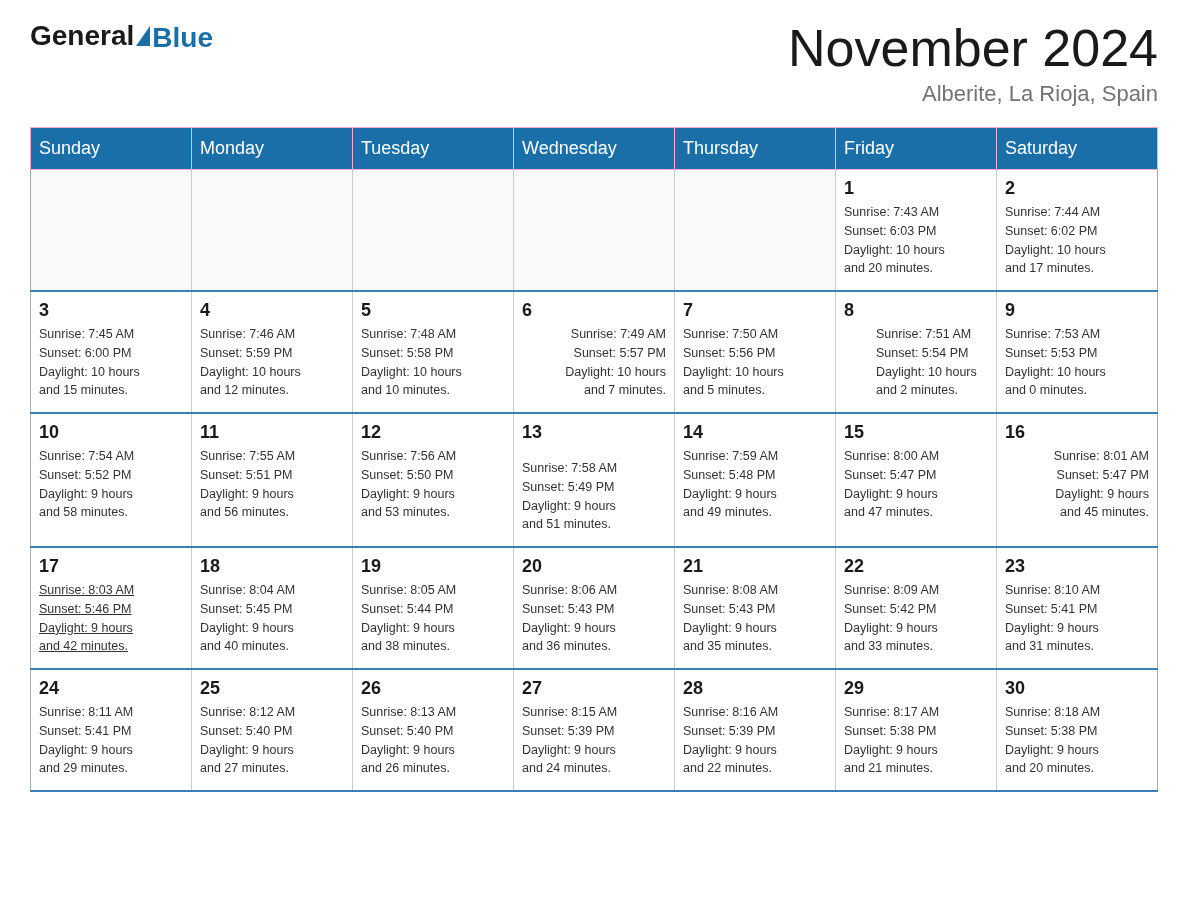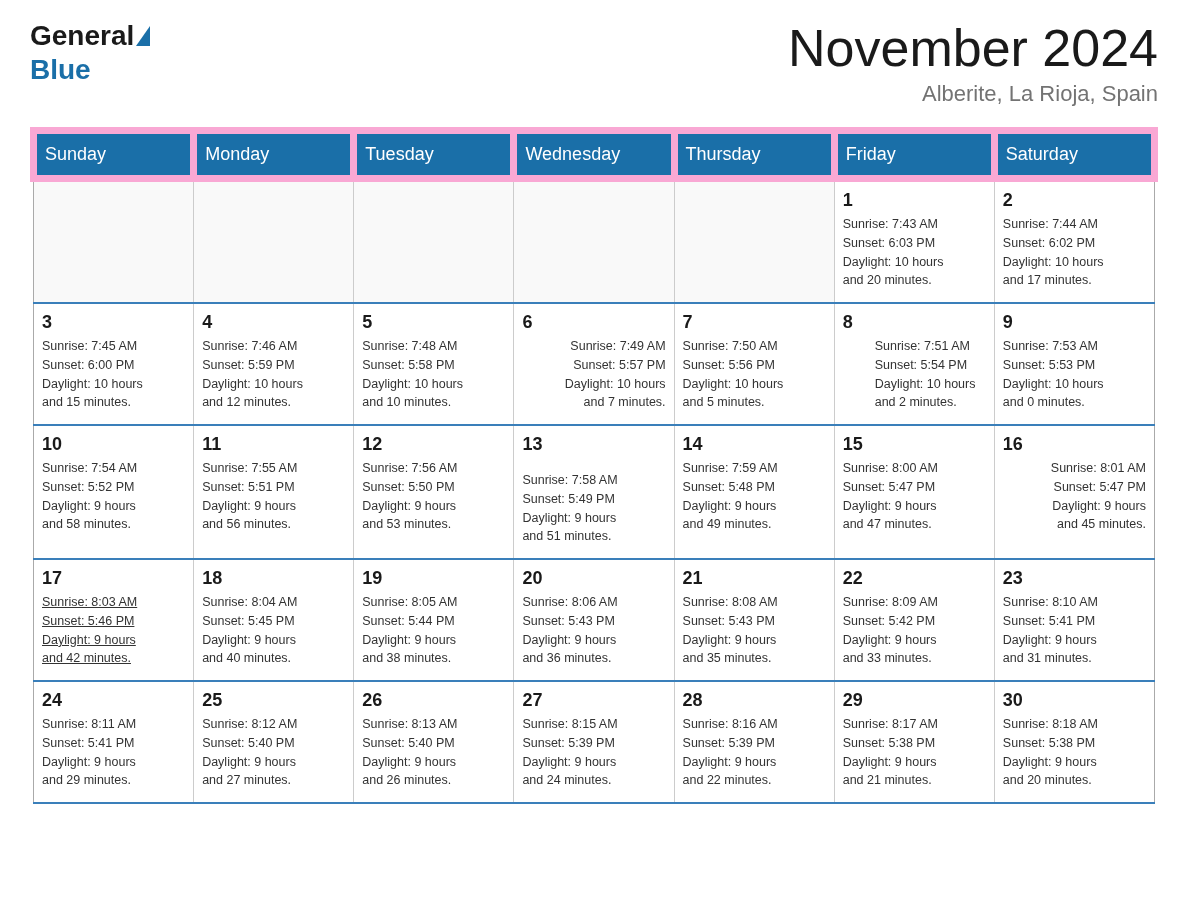--- a/index.html
+++ b/index.html
@@ -11,21 +11,21 @@
       padding: 20px 30px;
     }
     .header-row {
       display: flex;
       justify-content: space-between;
       align-items: flex-start;
       margin-bottom: 20px;
     }
     .logo {
       display: flex;
-      flex-direction: column;
+      flex-direction: row;
       align-items: flex-start;
     }
     .logo-text {
       display: flex;
       align-items: center;
       font-size: 28px;
       font-weight: bold;
       color: #1a1a1a;
     }
     .logo-general {
@@ -63,21 +63,21 @@
       border-collapse: collapse;
       border: 1px solid #aaa;
     }
     .calendar thead tr th {
       background-color: #1a6fa8;
       color: #fff;
       font-size: 18px;
       font-weight: normal;
       padding: 10px 8px;
       text-align: left;
-      border: 7px solid #f9a8d4;
+      border: 1px solid #f9a8d4;
     }
     .calendar tbody tr {
       border-bottom: 2px solid #3a7fba;
     }
     .calendar tbody tr td {
       vertical-align: top;
       padding: 8px 8px 12px 8px;
       border-right: 1px solid #ccc;
       font-size: 13px;
       color: #333;

